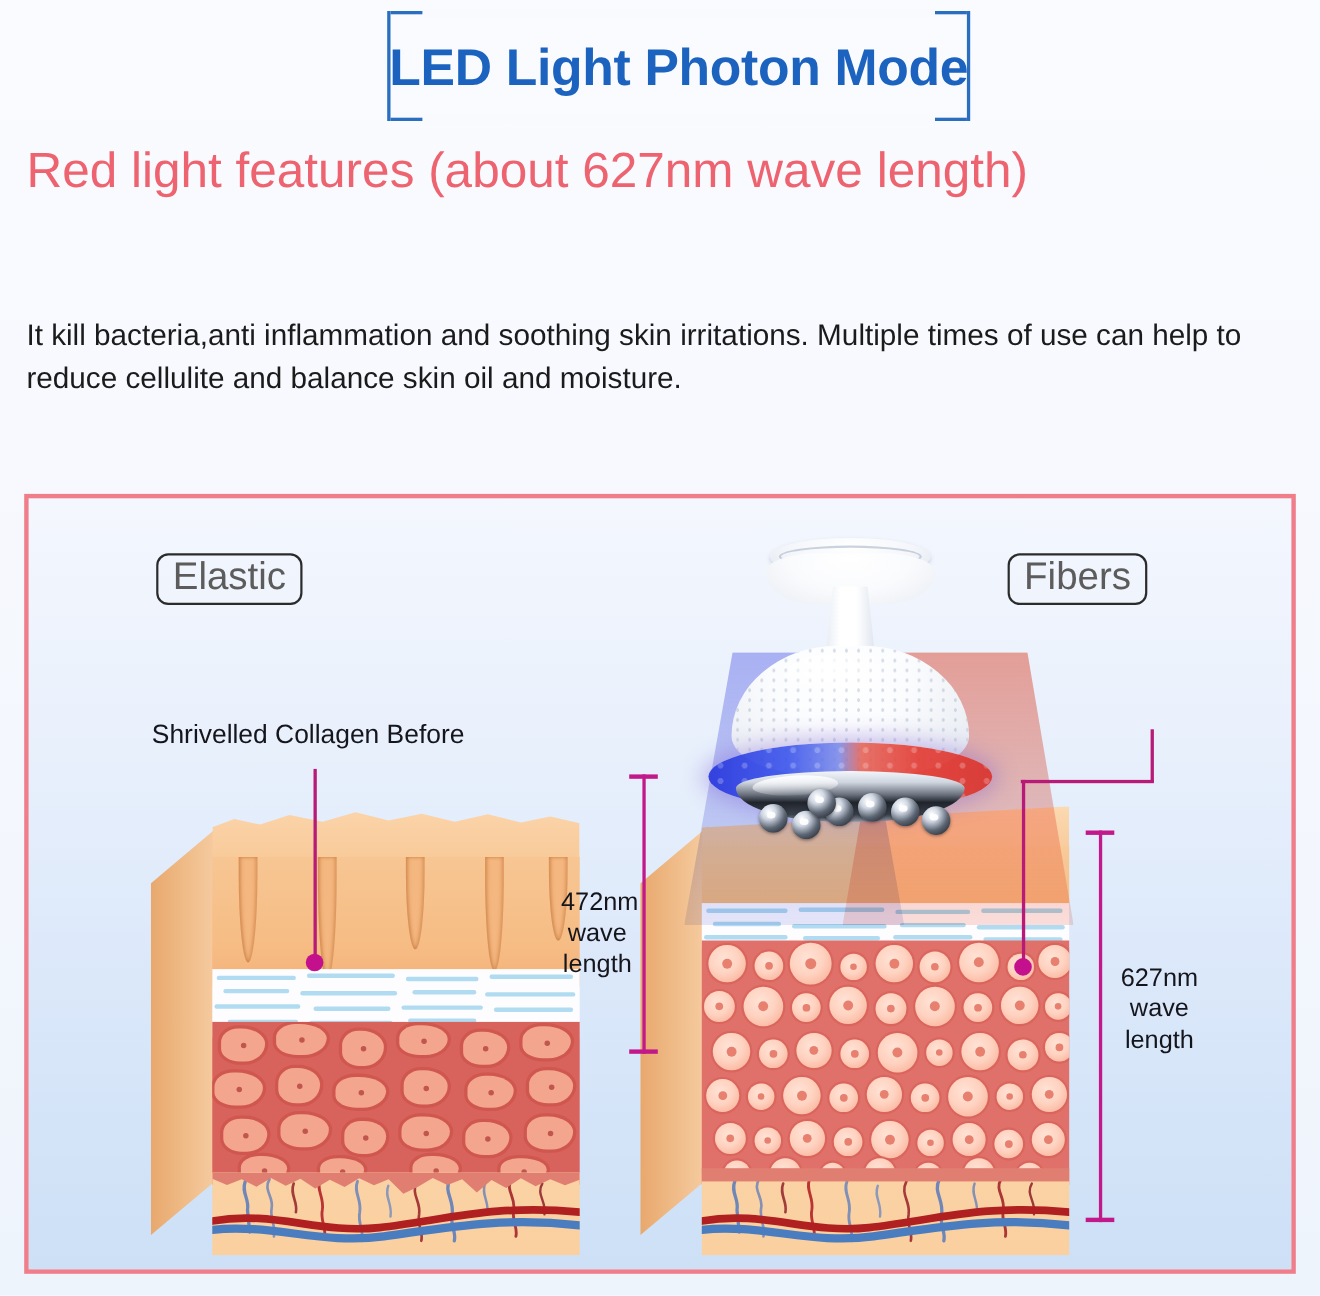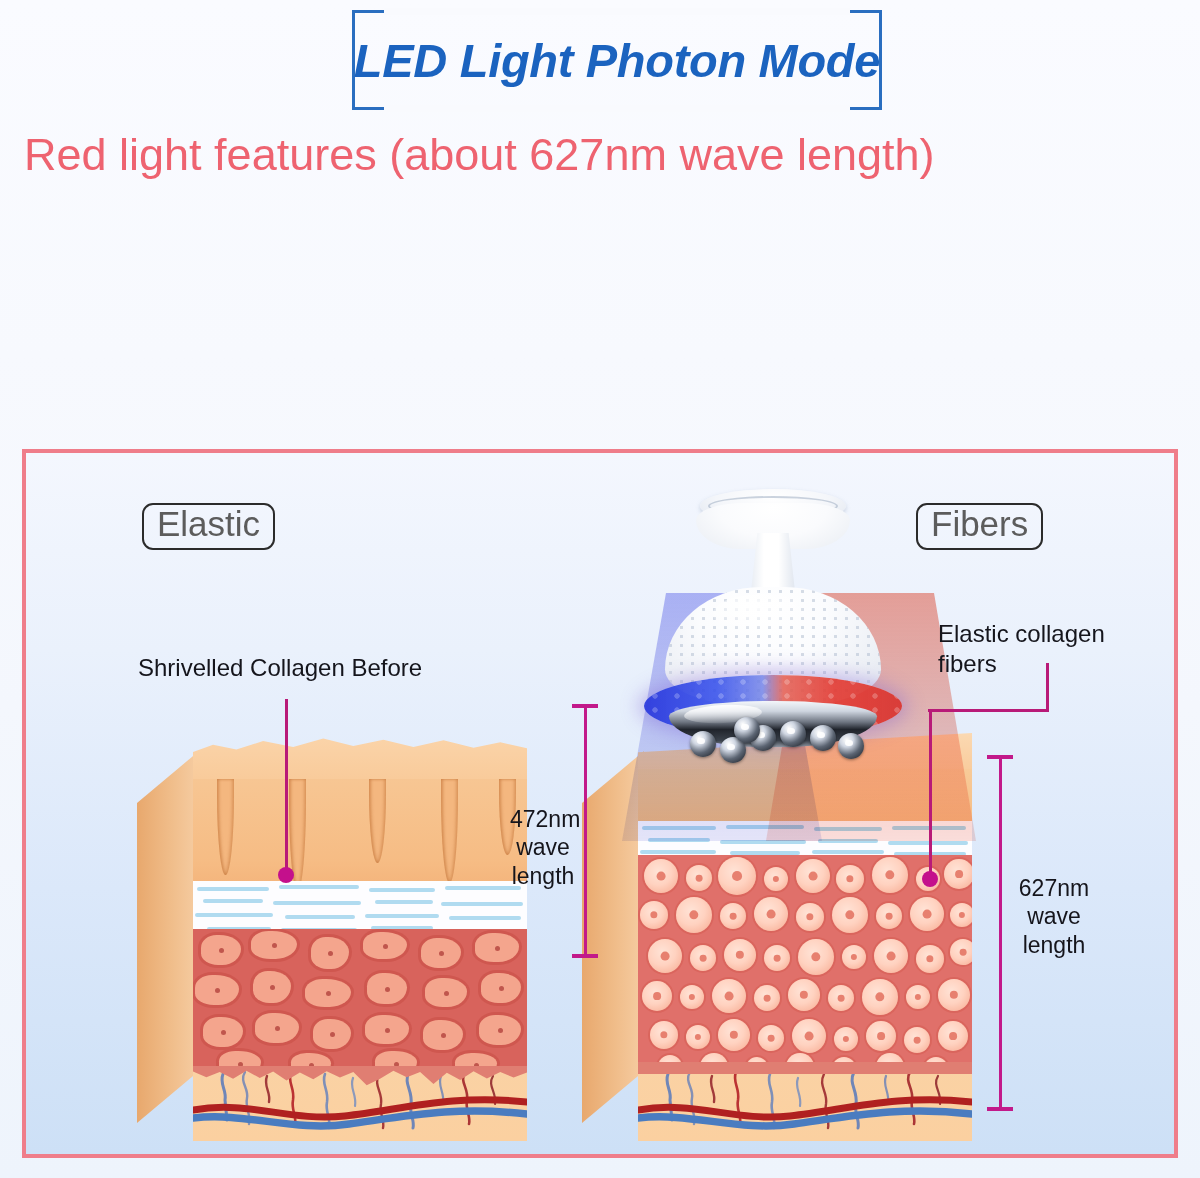--- a/index.html
+++ b/index.html
@@ -9,21 +9,21 @@
     background:#f8f9fe;
     overflow:hidden;
   }
   #page{
     position:relative; width:1200px; height:1178px;
     background:linear-gradient(180deg,#fafbff 0%,#f7f9fe 30%,#f4f7fd 60%,#eef4fc 100%);
   }
 
   
   .title-wrap{
-    position:absolute; left:352px; top:10px; width:530px; height:100px;font-style:italic;
+    position:absolute; left:352px; top:10px; width:530px; height:100px;
   }
   .title-frame{
     position:absolute; inset:0;
     border-left:3px solid #2a6ec0;
     border-right:3px solid #2a6ec0;
   }
   .title-frame:before,.title-frame:after{
     content:""; position:absolute; left:0; width:100%; height:3px; background:#2a6ec0;
   }
   .title-frame:before{ top:0; }
@@ -328,20 +328,21 @@
     <div class="gap-top"></div>
     <div class="gap-bottom"></div>
     <div class="page-title">LED Light Photon Mode</div>
   </div>
 
   <div class="feat feat-red">
     <div class="feat-head red">Red light features (about 627nm wave length)</div>
   </div>
 
   <div class="feat feat-blue">
+    <div class="feat-body">It kill bacteria,anti inflammation and soothing skin irritations. Multiple times of use can help to reduce cellulite and balance skin oil and moisture.</div>
   </div>
 
   <div class="panel">
 
     <div class="skin skin-before">
       <div class="bf-side"></div>
       <div class="bf-top"></div>
 
       <div class="bf-epi">
         <div class="furrow" style="left:24px;  top:0;  height:96px;"></div>
@@ -548,21 +549,20 @@
       </div>
     </div>
 
     <div class="chip chip-before">Elastic</div>
     <div class="chip chip-after">Fibers</div>
 
     <div class="anno anno-shrivelled">Shrivelled Collagen Before</div>
     <div class="ptr-line before-ptr"></div>
     <div class="before-dot"></div>
 
-    <div class="anno anno-elastic">Elastic collagen fibers</div>
     <div class="ptr-line after-elbow-v"></div>
     <div class="ptr-line after-elbow-h"></div>
     <div class="ptr-line after-ptr"></div>
     <div class="after-dot"></div>
 
     <div class="bracket br-472">
       <div class="cap t"></div>
       <div class="stem"></div>
       <div class="cap b"></div>
     </div>

